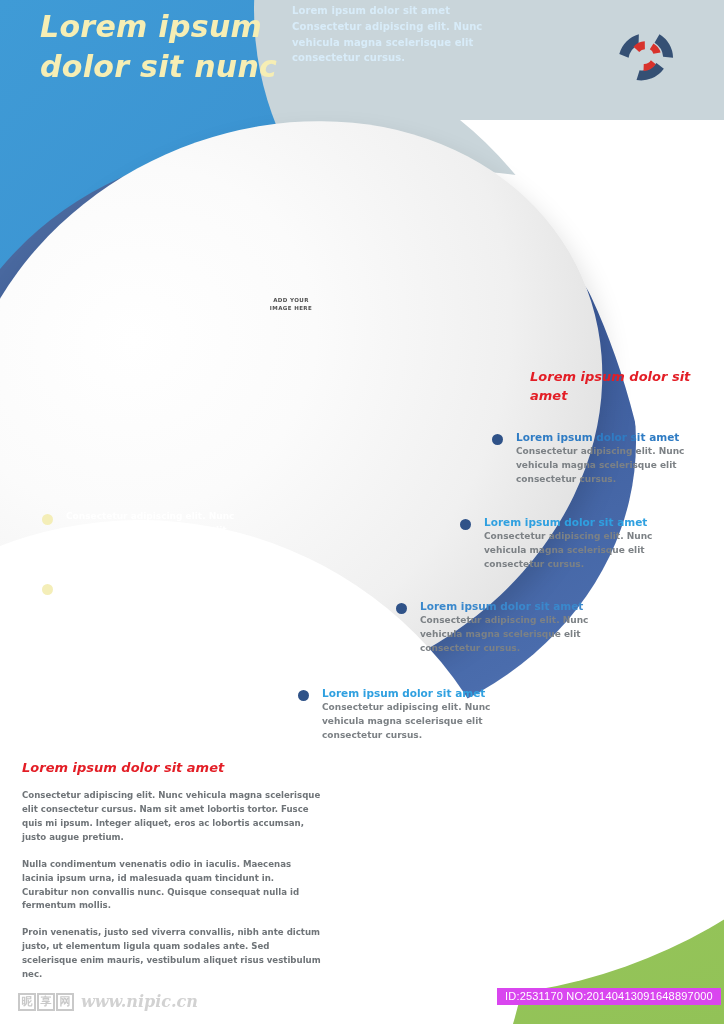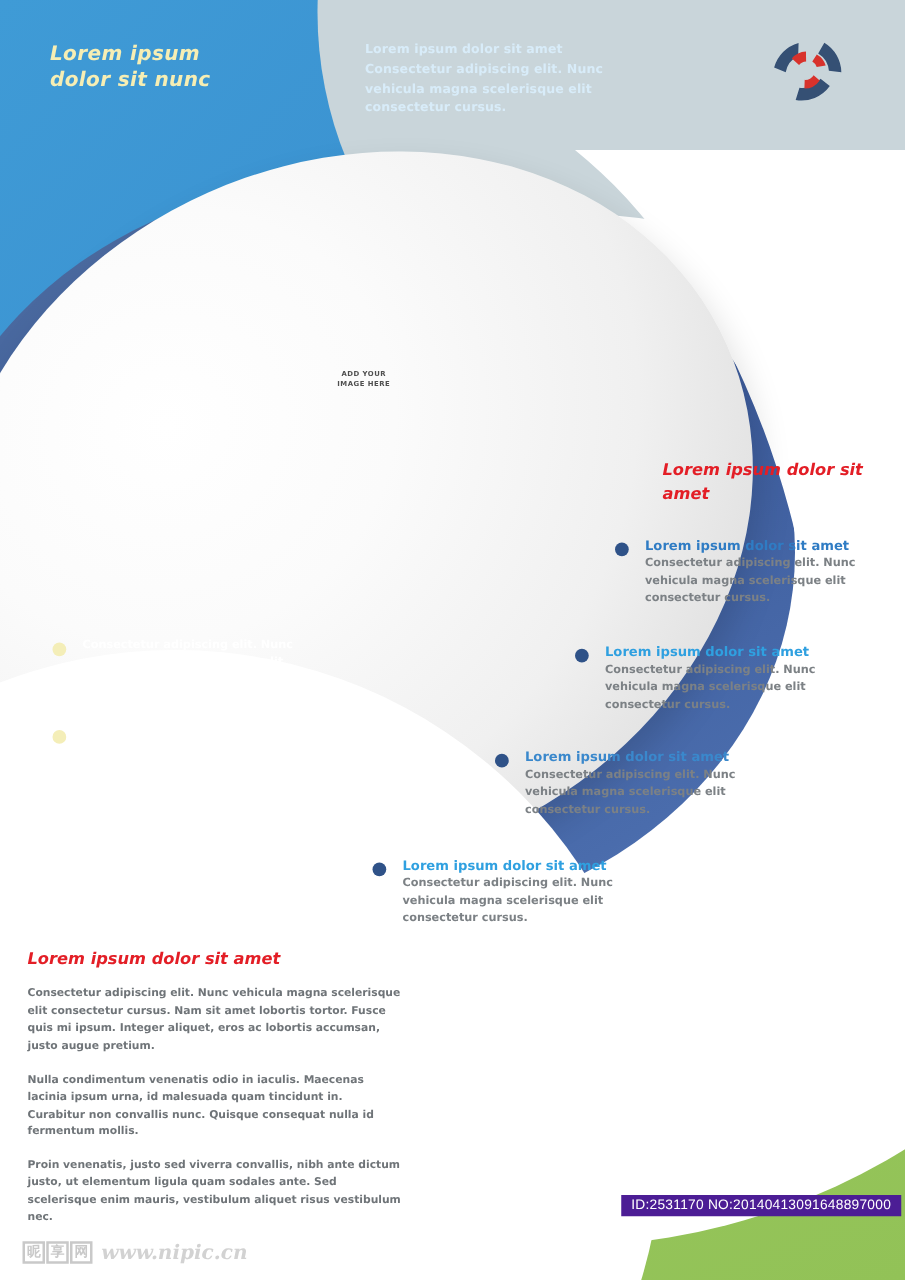--- a/index.html
+++ b/index.html
@@ -68,30 +68,30 @@
     box-shadow:0 14px 26px rgba(0,0,0,0.13);
   }
   .white-right-wedge {
     position:absolute; left:300px; top:120px; width:430px; height:640px;
     background:#ffffff;
     clip-path: path("M 160 0 C 260 80 330 230 350 380 C 365 500 340 590 300 640 L 430 640 L 430 0 Z");
   }
 
   
   .head-title {
-    position:absolute; left:40px; top:32px;
+    position:absolute; left:40px; top:7px;
     width:260px;
     font-family:"DejaVu Sans", sans-serif;
     font-style:italic; font-weight:bold;
-    font-size:16px; line-height:1.33;
+    font-size:30px; line-height:1.33;
     color:#f6eeb4;
     letter-spacing:0.3px;
   }
   .head-sub {
-    position:absolute; left:292px; top:32px;
+    position:absolute; left:292px; top:3px;
     width:230px;
     font-size:10px; line-height:1.58;
     font-weight:bold;
     color:#d8ecf9;
     letter-spacing:0.1px;
   }
 
   
   .logo-wrap { position:absolute; left:604px; top:26px; width:86px; height:62px; }
   .company-name {
@@ -176,23 +176,23 @@
     border:2px solid #c9c9c9;
     color:#c9c9c9; font-size:11px; font-weight:bold;
     display:flex; align-items:center; justify-content:center;
     font-family:"DejaVu Sans", sans-serif;
   }
   .wm-url {
     font-style:italic; font-size:16px; color:#d2d2d2; font-weight:bold;
     font-family:"DejaVu Serif", serif;
   }
   .id-badge {
-    position:absolute; left:497px; top:956px;
+    position:absolute; left:497px; top:988px;
     padding:2px 8px 3px 8px;
-    background:#4c1d95;
+    background:#d946ef;
     color:#ffffff; font-size:11px;
     font-family:"Liberation Sans", sans-serif;
     letter-spacing:0.2px;
   }
 </style>
 </head>
 <body>
 
 <div id="poster">
 

